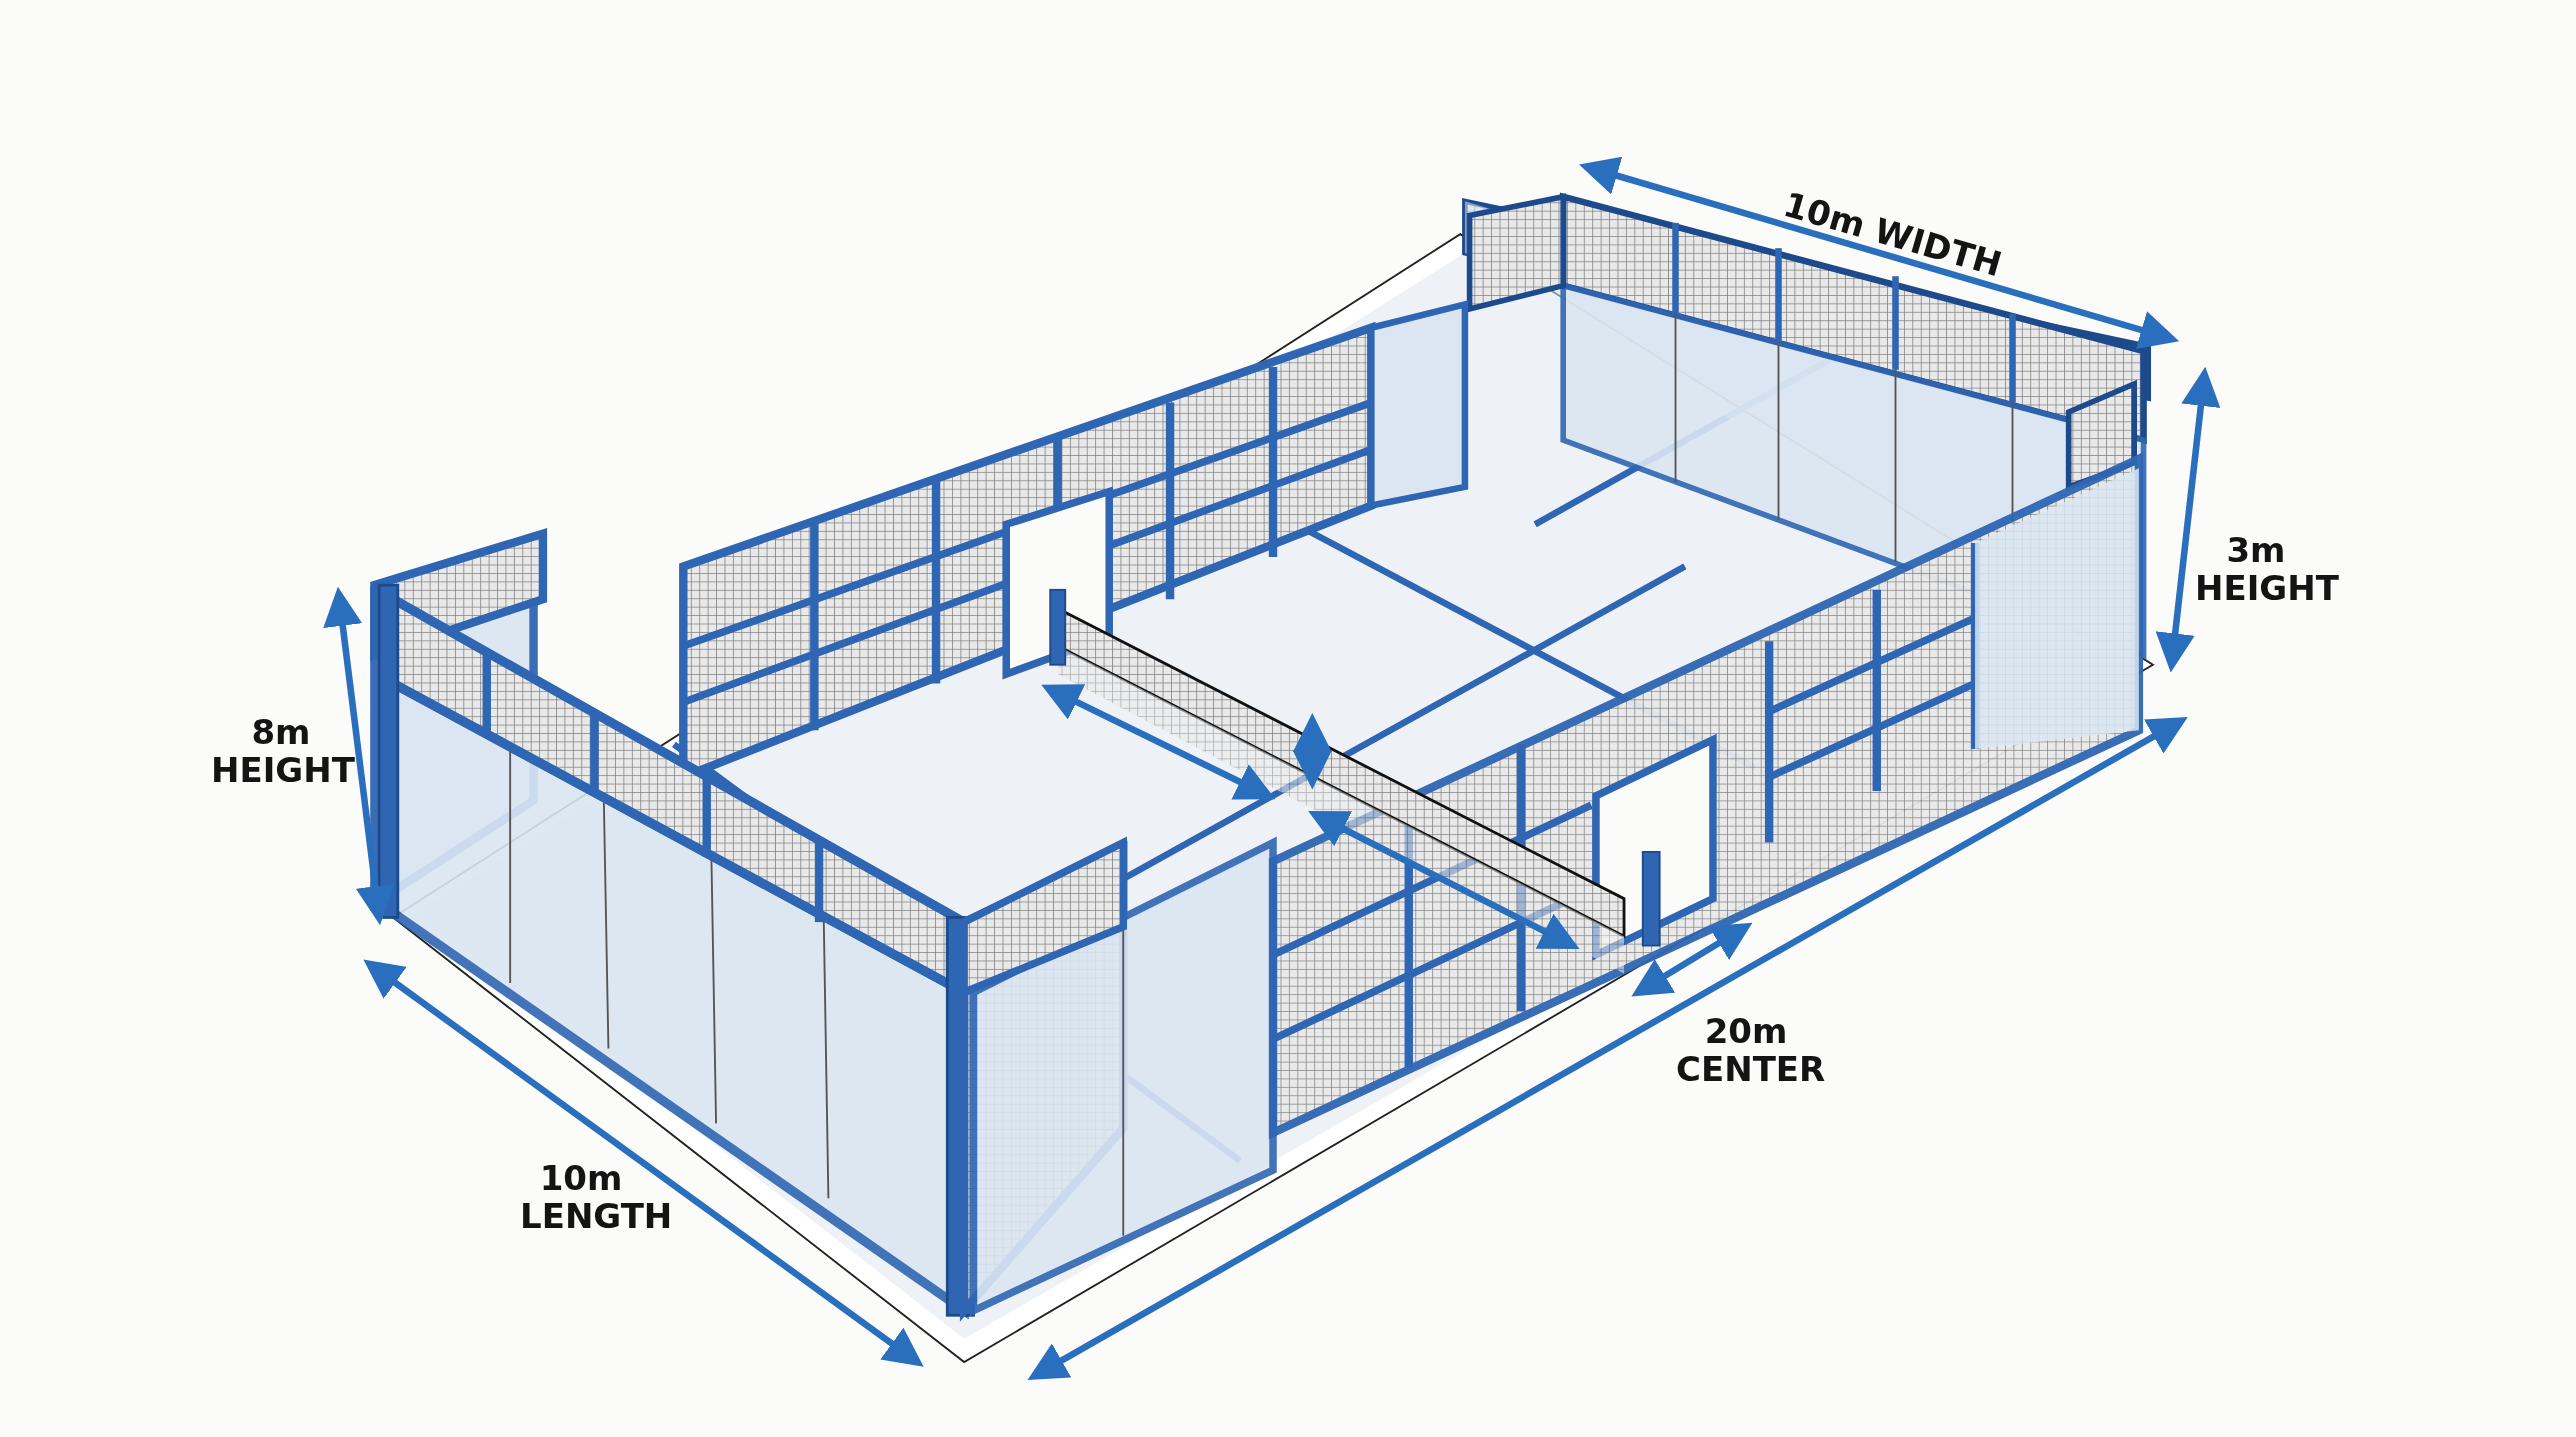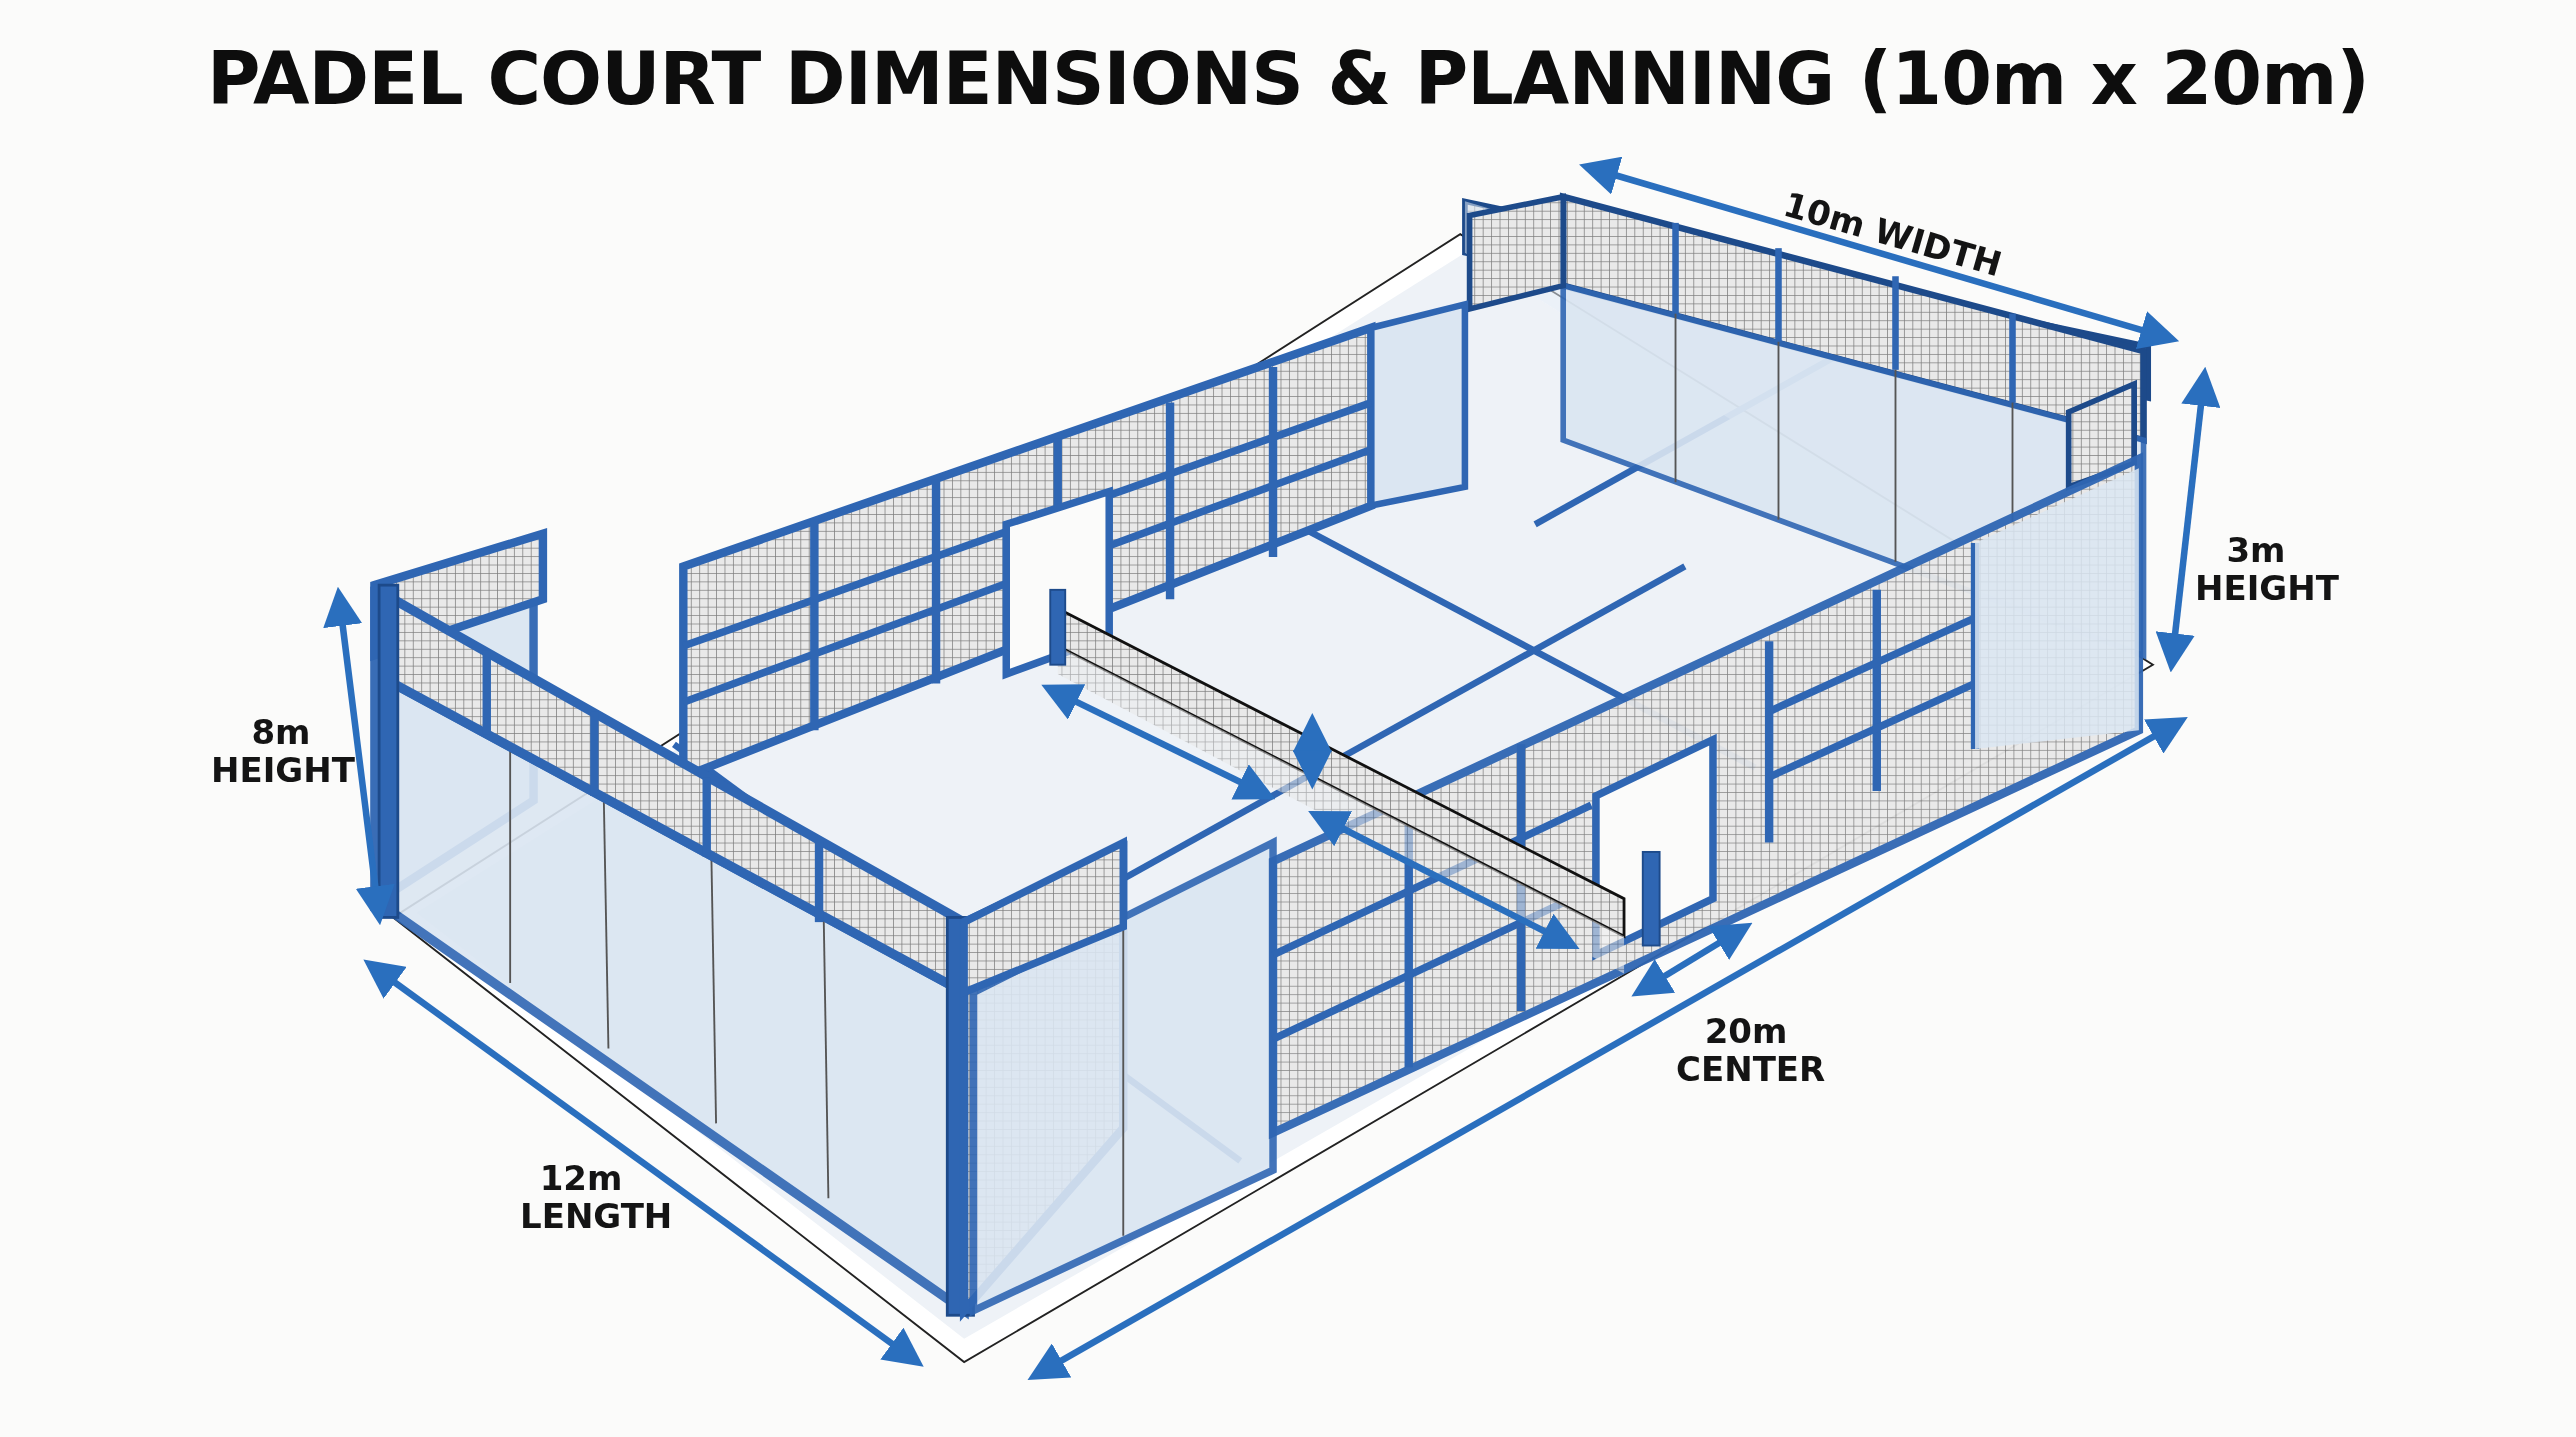--- a/index.html
+++ b/index.html
@@ -14,21 +14,20 @@
   .lbl .l1, .lbl .l2 { display: block; }
   .lbl.big { font-size: 34px; }
   .lbl.small .l2 { font-size: 20.6px; }
   .rot { transform-origin: 0 0; white-space: nowrap; }
 </style>
 </head>
 <body>
 
 <div id="stage">
 
-  <div class="title">PADEL COURT DIMENSIONS &amp; PLANNING (10m x 20m)</div>
 
   <svg width="2576" height="1438" viewBox="0 0 2752 1536" style="position:absolute;left:0;top:0">
     <defs>
       <pattern id="mesh" width="9" height="9" patternUnits="userSpaceOnUse">
         <rect width="9" height="9" fill="#e9e9e9"></rect>
         <path d="M0 0 H9 M0 0 V9" stroke="#7d7d7d" stroke-width="1.6"></path>
       </pattern>
       <marker id="ah" viewBox="0 0 10 10" refX="8" refY="5" markerWidth="6" markerHeight="6" orient="auto-start-reverse">
         <path d="M0 0 L10 5 L0 10 z" fill="#2a6fbe"></path>
       </marker>
@@ -161,18 +160,18 @@
     <span class="l2">HEIGHT</span>
   </div>
 
 
   <div class="lbl big" style="left:1676px; top:1012px; width:140px;">
     <span class="l1">20m</span>
     <span class="l2">CENTER</span>
   </div>
 
   <div class="lbl big" style="left:520px; top:1159px; width:122px;">
-    <span class="l1">12m</span>
+    <span class="l1">10m</span>
     <span class="l2">LENGTH</span>
   </div>
 
 </div>
 
 
 </body></html>

